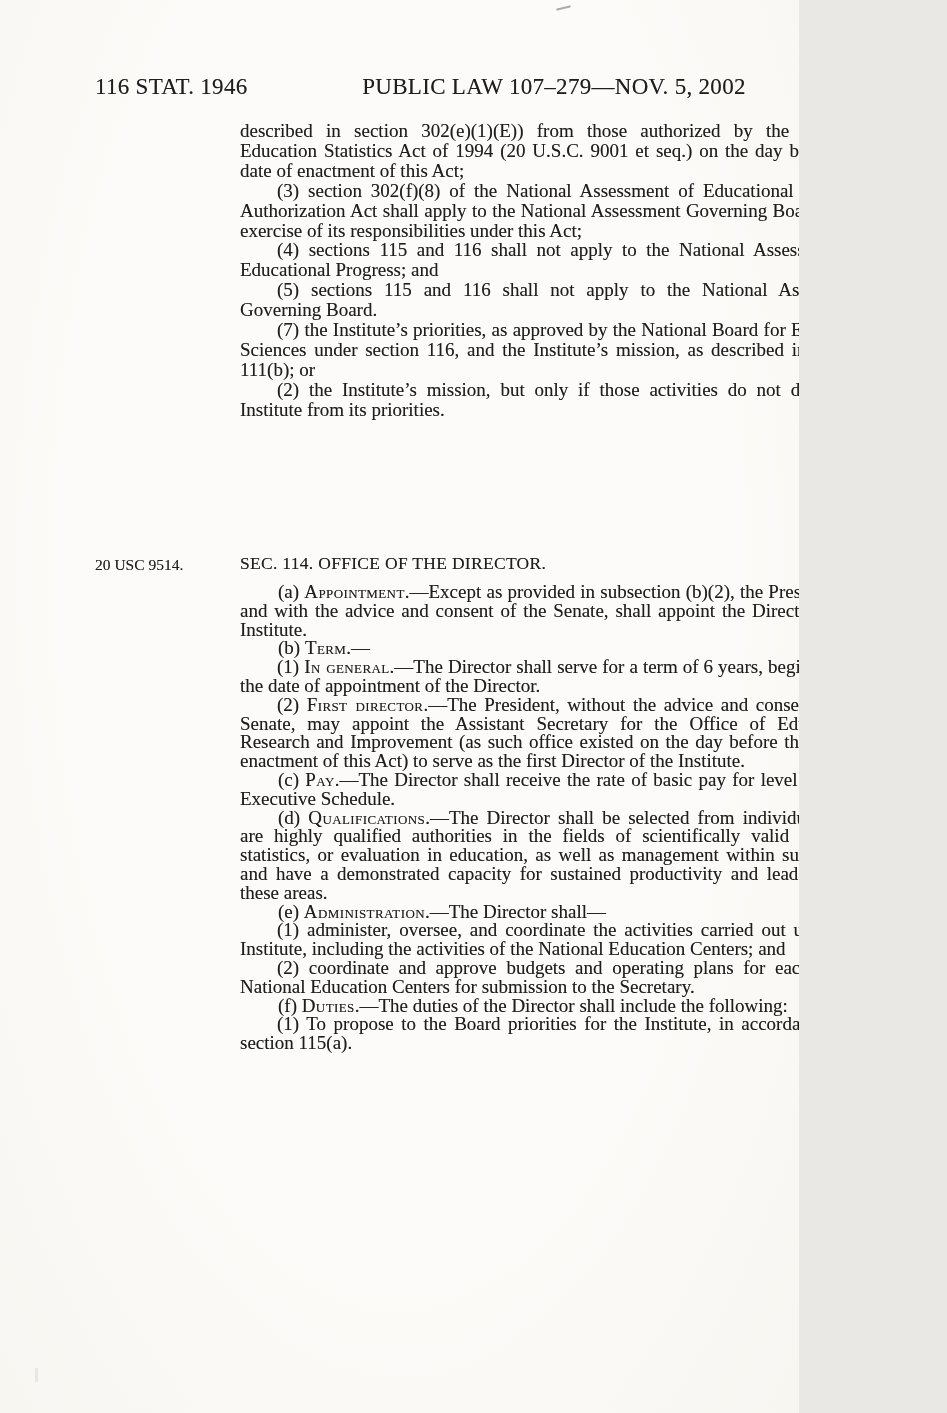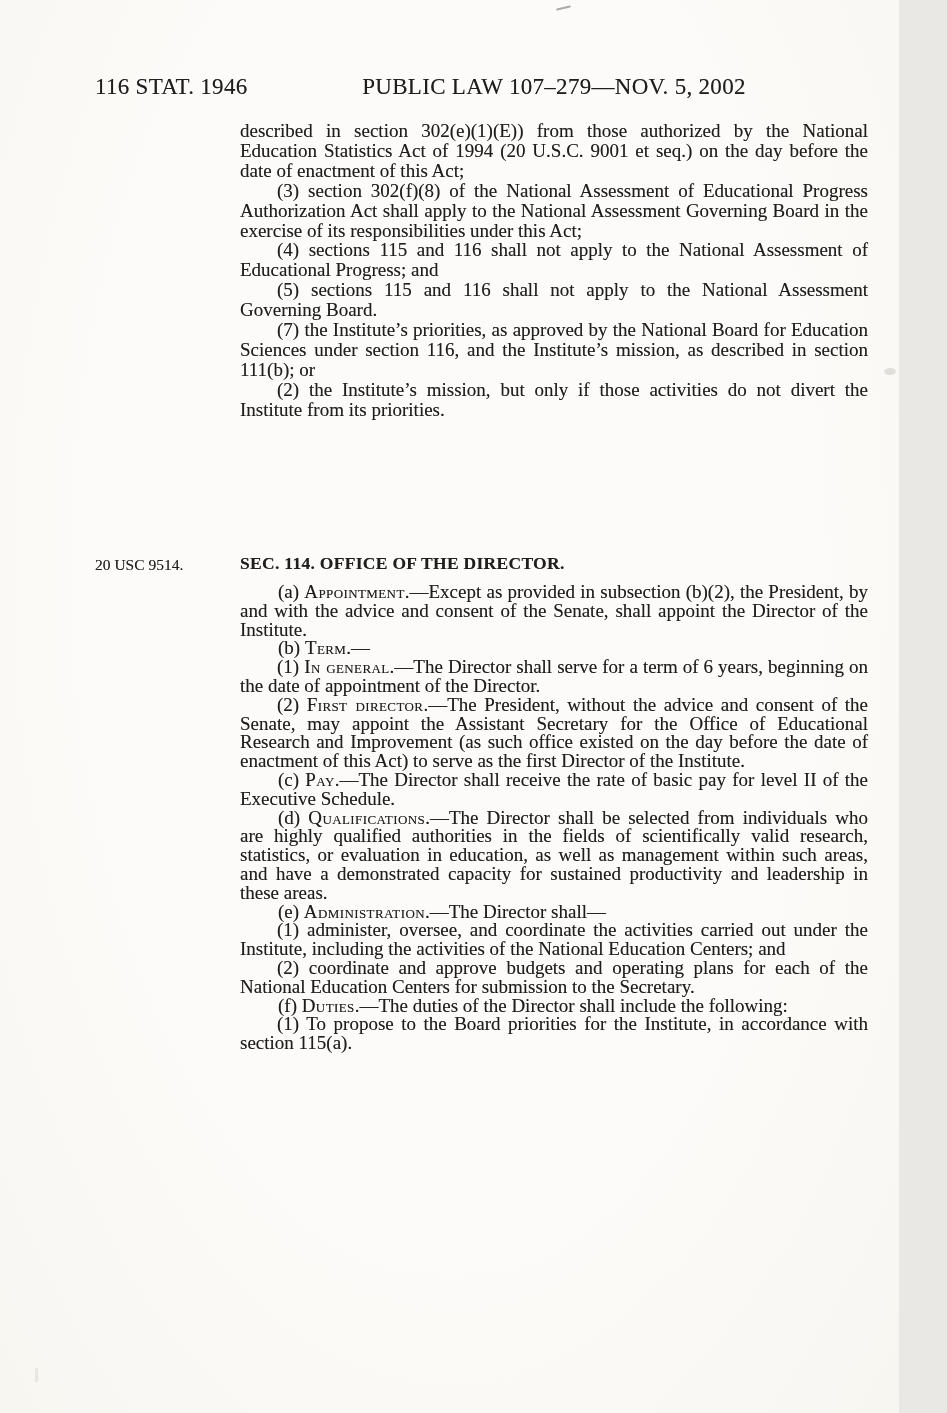--- a/index.html
+++ b/index.html
@@ -1,19 +1,19 @@
 <!DOCTYPE html>
 <html><head>
 <meta charset="utf-8">
 <style>
   html, body { margin: 0; padding: 0; background: #e9e8e4; }
 
   .page {
     position: relative;
-    width: 899px;
+    width: 799px;
     height: 1413px;
     background: radial-gradient(ellipse at 50% 40%, #fcfbf9 55%, #f7f6f1 100%);
     font-family: "Liberation Serif", "DejaVu Serif", serif;
     color: #1f1e1c;
     overflow: hidden;
     text-shadow: 0 0 0.5px rgba(25,25,25,0.45);
   }
 
   
   .header-stat {
@@ -48,21 +48,21 @@
   .lvl1 { margin-left: 38px; text-indent: 37px; }
   .cont { text-indent: 0; }
 
   .sc { font-variant: small-caps; letter-spacing: 0.4px; }
 
   
   .section-heading {
     position: absolute;
     left: 240px; top: 553px;
     font-size: 17.5px;
-    font-weight: bold;
+    font-weight: normal;
     letter-spacing: 0.3px;
     white-space: nowrap;
   }
   .margin-note {
     position: absolute;
     left: 95px; top: 556px;
     font-size: 15.5px;
     white-space: nowrap;
   }
 

